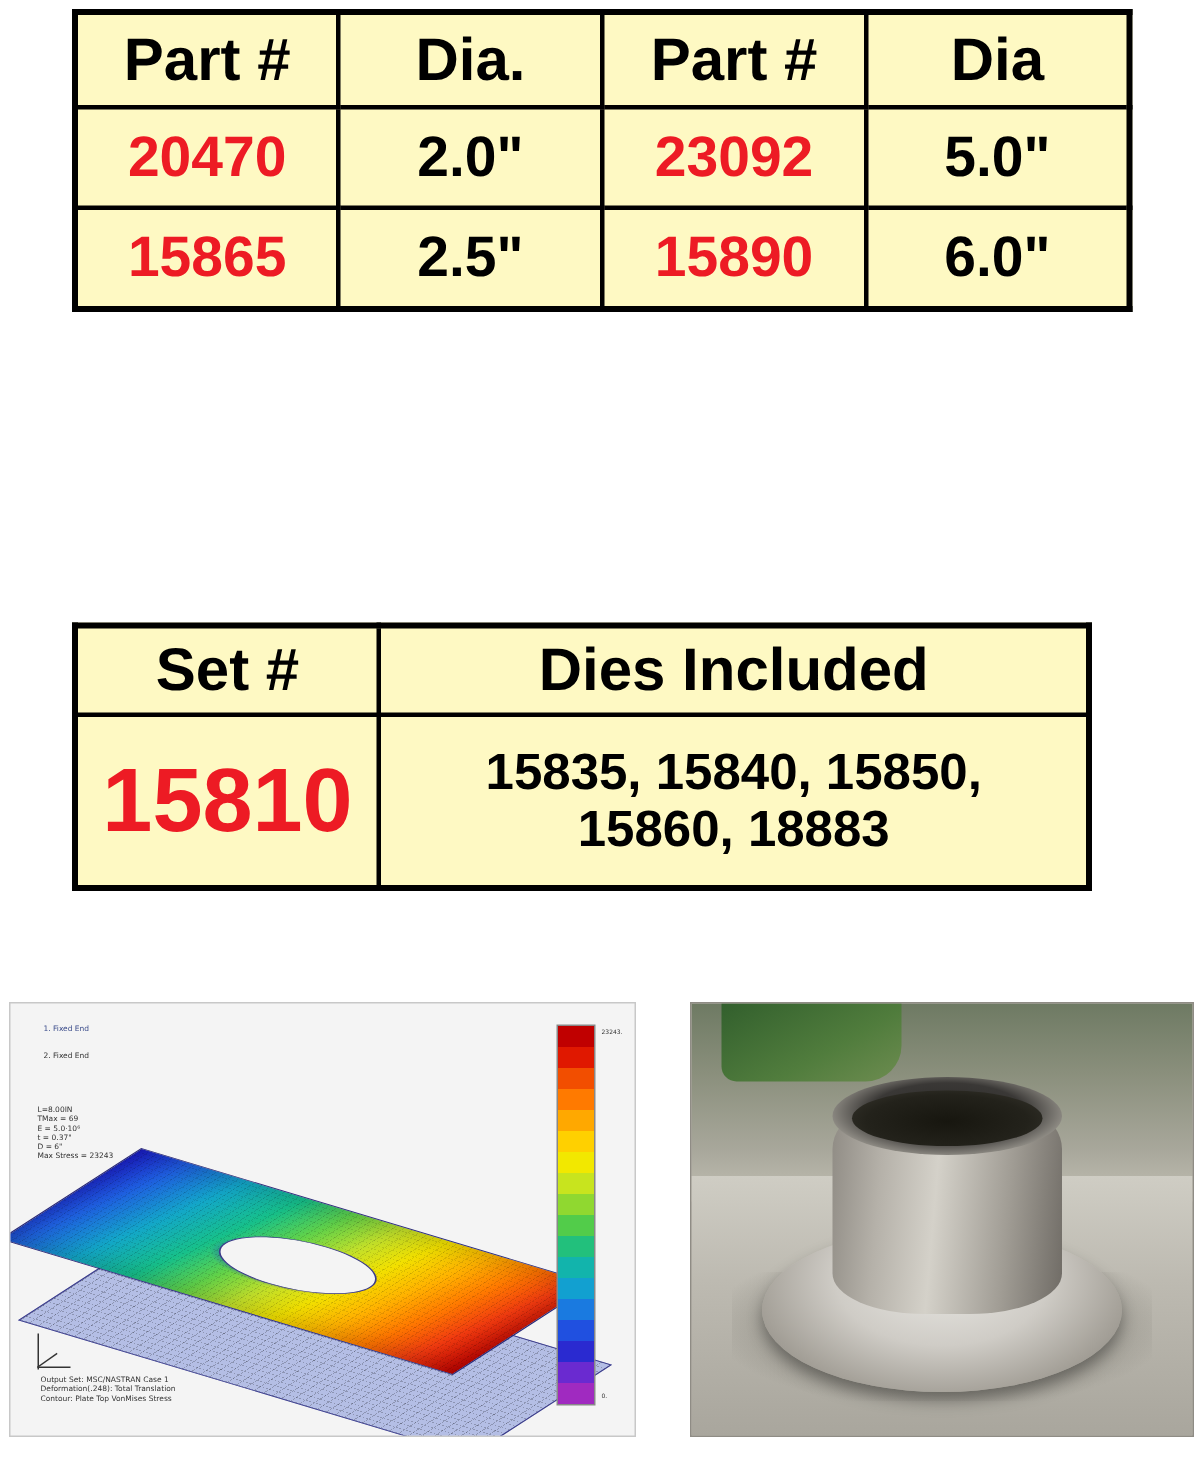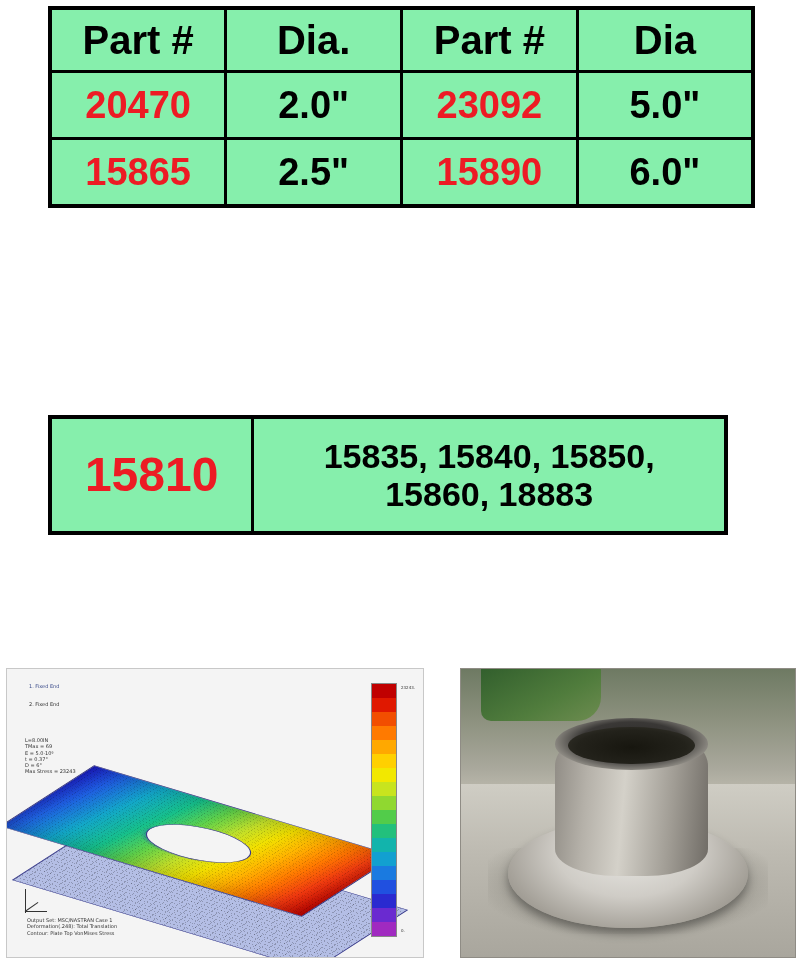--- a/index.html
+++ b/index.html
@@ -25,21 +25,21 @@
   .parts-table-wrap {
     position: absolute;
     left: 48px;
     top: 6px;
     width: 707px;
   }
   table.grid {
     border-collapse: collapse;
     width: 100%;
     table-layout: fixed;
-    background: #86efac;
+    background: #fef9c3;
     padding-left: 48px;
   }
   table.grid td {
     border: 3px solid #000;
     text-align: center;
     vertical-align: middle;
     font-weight: bold;
     line-height: 1.0;
   }
   table.grid.outer {
@@ -74,21 +74,21 @@
   .sets-table td {
     height: 56px;
     font-size: 38px;
   }
   .sets-table .hdr {
     font-size: 40px;
     height: 54px;
   }
   .sets-table .set-num {
     color: #ed1b24;
-    font-size: 48px;
+    font-size: 60px;
   }
   .sets-table .dies {
     color: #000;
     font-size: 34px;
     line-height: 1.12;
     padding: 4px 6px;
   }
   .sets-table .dies.two-line {
     height: 104px;
   }
@@ -321,20 +321,24 @@
       </table>
   </div>
 
   <div class="sets-table-wrap">
     <table class="grid outer sets-table">
       <colgroup>
         <col style="width:30%">
         <col style="width:70%">
       </colgroup>
       <tbody>
+          <tr>
+        <td class="hdr">Set #</td>
+        <td class="hdr">Dies Included</td>
+      </tr>
       <tr>
         <td class="set-num">15810</td>
         <td class="dies two-line" style="white-space: pre-line;">15835, 15840, 15850,
 15860, 18883</td>
       </tr>
     </tbody>
       </table>
   </div>
 
   <div class="images-row">

